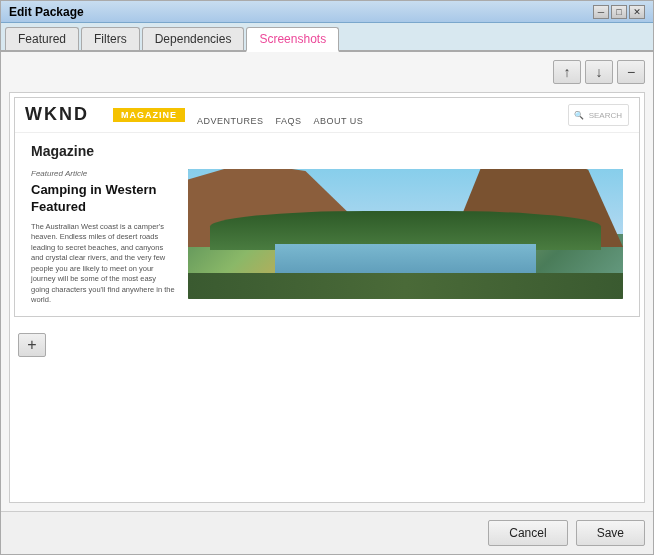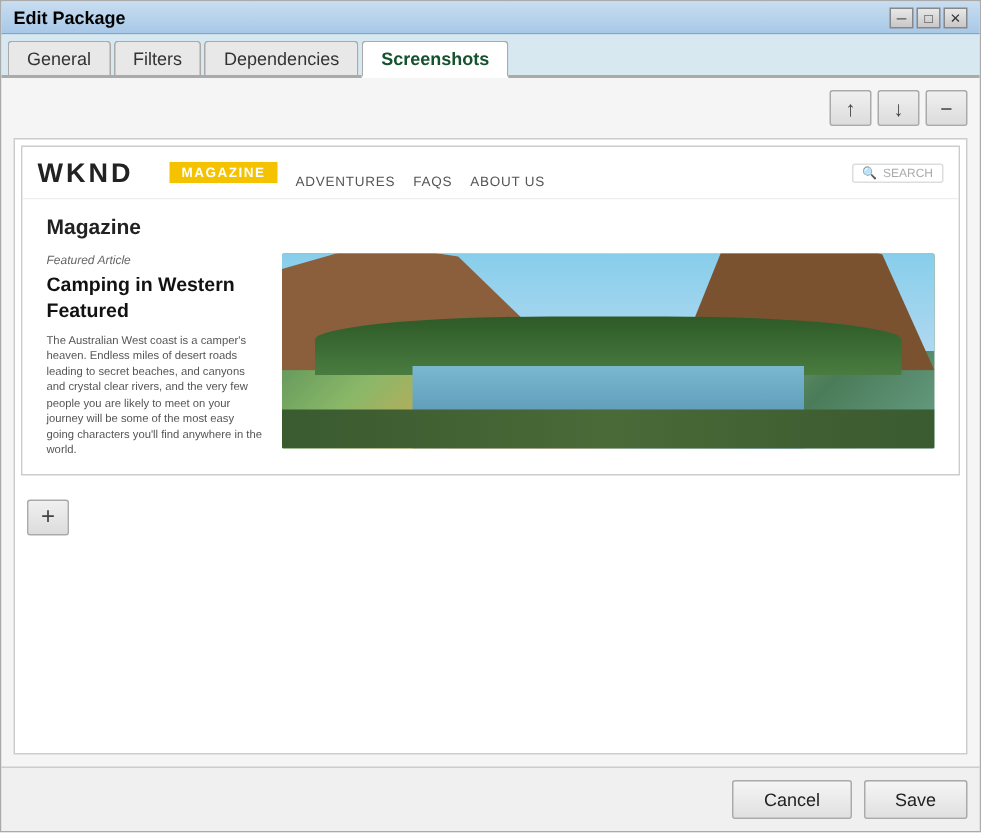--- a/index.html
+++ b/index.html
@@ -66,22 +66,22 @@
       background: #e8e8e8;
       cursor: pointer;
       font-size: 12px;
       color: #333;
       border-radius: 3px 3px 0 0;
     }
     .tab.active {
       background: #fff;
       border-bottom: 2px solid #fff;
       margin-bottom: -2px;
-      font-weight: bold;
-      color: #14532d;
+      font-weight: normal;
+      color: #ec4899;
     }
     .content {
       flex: 1;
       padding: 8px;
       background: #f5f5f5;
       display: flex;
       flex-direction: column;
       overflow: hidden;
     }
     .toolbar {
@@ -118,21 +118,20 @@
       margin-bottom: 8px;
       overflow: hidden;
     }
     
     .webpage-preview {
       width: 100%;
     }
     .webpage-nav {
       background: #fff;
       display: flex;
-      align-items: center;
       padding: 6px 10px;
       gap: 12px;
       border-bottom: 1px solid #eee;
     }
     .webpage-logo {
       font-size: 18px;
       font-weight: 900;
       color: #222;
       letter-spacing: 2px;
     }
@@ -307,21 +306,21 @@
   <div class="title-bar">
     <span class="title-bar-text">Edit Package</span>
     <div class="title-bar-controls">
       <button class="title-btn">─</button>
       <button class="title-btn">□</button>
       <button class="title-btn">✕</button>
     </div>
   </div>
 
   <div class="tabs">
-    <div class="tab">General</div>
+    <div class="tab">Featured</div>
     <div class="tab">Filters</div>
     <div class="tab">Dependencies</div>
     <div class="tab active">Screenshots</div>
   </div>
 
   <div class="content">
 
     <div class="toolbar">
       <button class="tool-btn">↑</button>
       <button class="tool-btn">↓</button>

